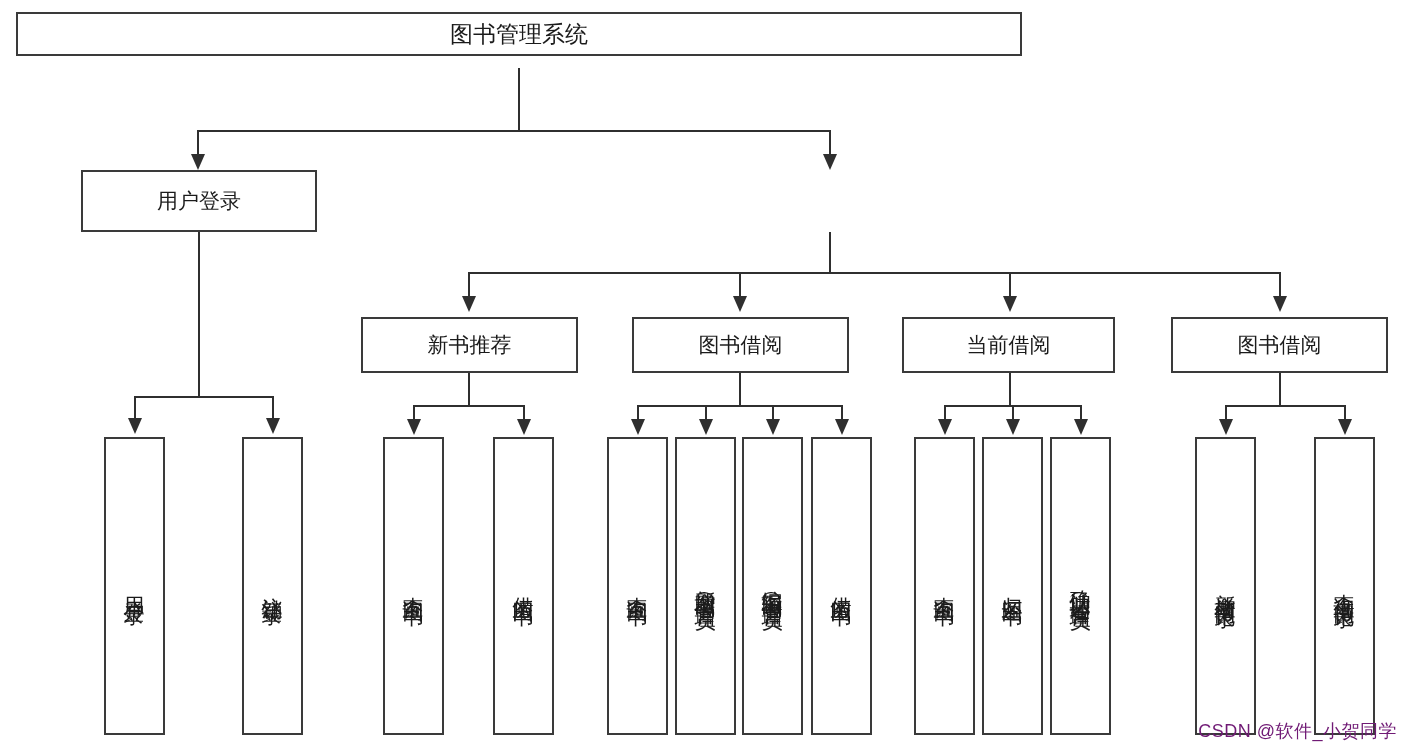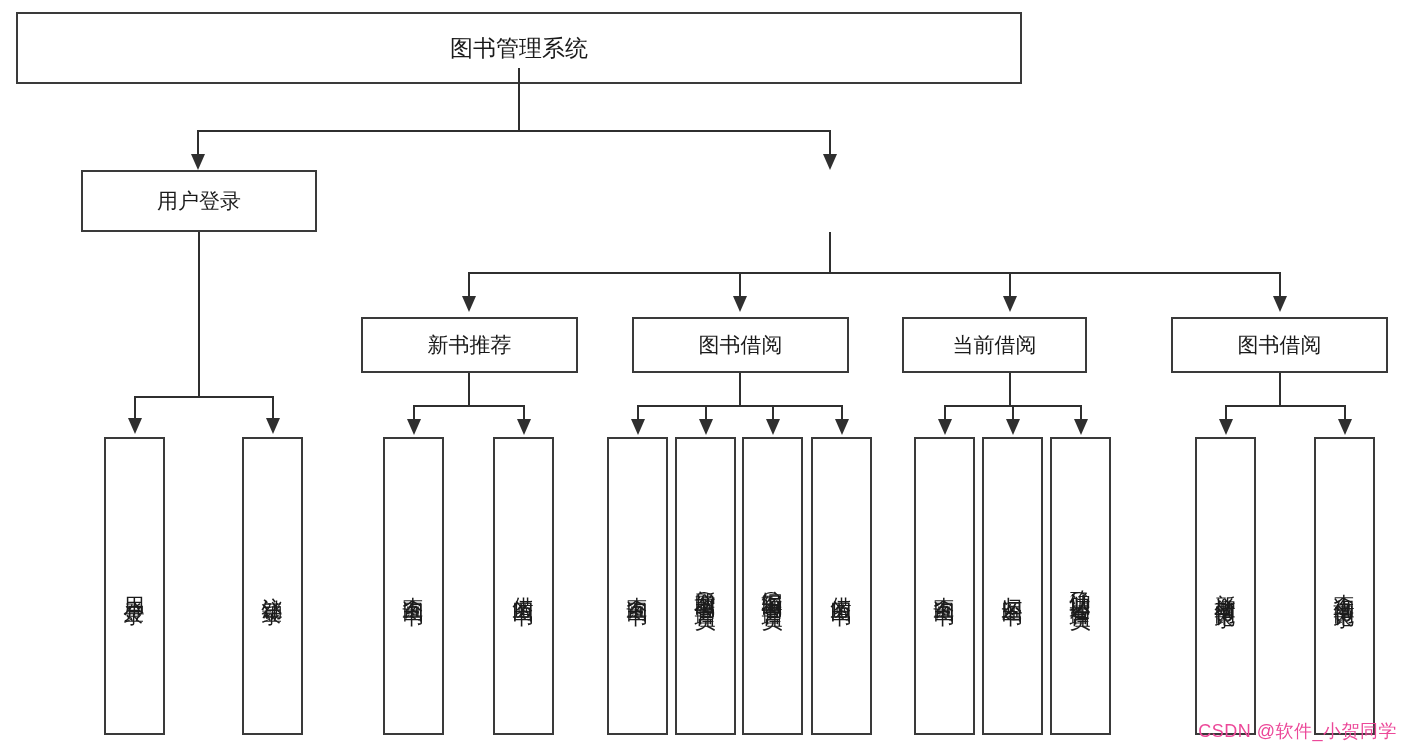--- a/index.html
+++ b/index.html
@@ -76,32 +76,32 @@
     border-right: 7px solid transparent;
     border-top: 16px solid #2f2f2f;
   }
 
   
   #watermark {
     position: absolute;
     right: 8px;
     bottom: 4px;
     font-size: 18px;
-    color: #ec4899;
+    color: #701a75;
     white-space: nowrap;
     letter-spacing: 0.5px;
     font-family: "Liberation Sans", "DejaVu Sans", sans-serif;
   }
 </style>
 </head>
 <body>
 
 <div id="diagram-root">
 
-  <div class="node level-0" style="left:16px; top:12px; width:1006px; height:72px;">
+  <div class="node level-0" style="left:16px; top:12px; width:1006px; height:44px;">
     <span>图书管理系统</span>
   </div>
 
   <div class="ln-v" style="left:518px; top:68px; height:62px;"></div>
 
   <div class="ln-h" style="left:197px; top:130px; width:633px;"></div>
 
   <div class="ln-v" style="left:197px; top:130px; height:26px;"></div>
   <div class="arrowhead" style="left:191px; top:154px;"></div>
   <div class="ln-v" style="left:829px; top:130px; height:26px;"></div>
@@ -128,21 +128,21 @@
   <div class="arrowhead" style="left:1003px; top:296px;"></div>
   <div class="ln-v" style="left:1279px; top:272px; height:26px;"></div>
   <div class="arrowhead" style="left:1273px; top:296px;"></div>
 
   <div class="node level-2" style="left:361px; top:317px; width:217px; height:56px;">
     <span>新书推荐</span>
   </div>
   <div class="node level-2" style="left:632px; top:317px; width:217px; height:56px;">
     <span>图书借阅</span>
   </div>
-  <div class="node level-2" style="left:902px; top:317px; width:185px; height:56px;align-items:center;">
+  <div class="node level-2" style="left:902px; top:317px; width:213px; height:56px;align-items:center;">
     <span>当前借阅</span>
   </div>
   <div class="node level-2" style="left:1171px; top:317px; width:217px; height:56px;">
     <span>图书借阅</span>
   </div>
 
   <div class="ln-v" style="left:468px; top:373px; height:32px;"></div>
   <div class="ln-h" style="left:413px; top:405px; width:110px;"></div>
   <div class="ln-v" style="left:413px; top:405px; height:16px;"></div>
   <div class="arrowhead" style="left:407px; top:419px;"></div>

